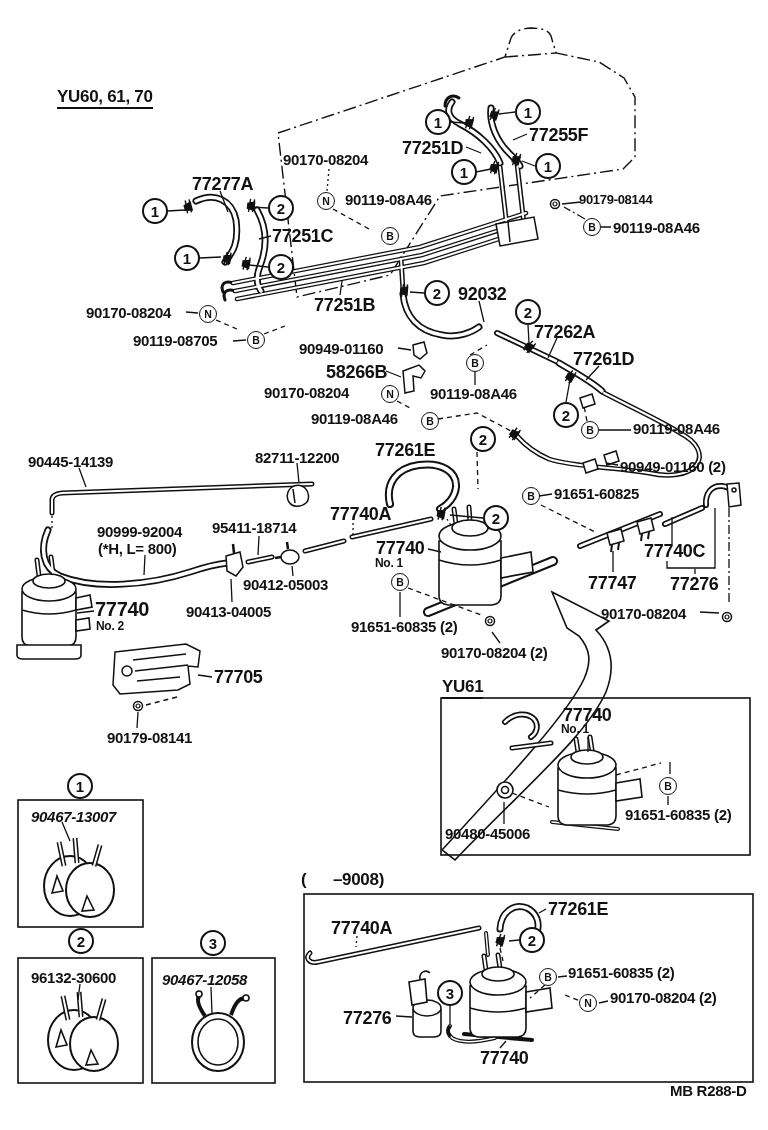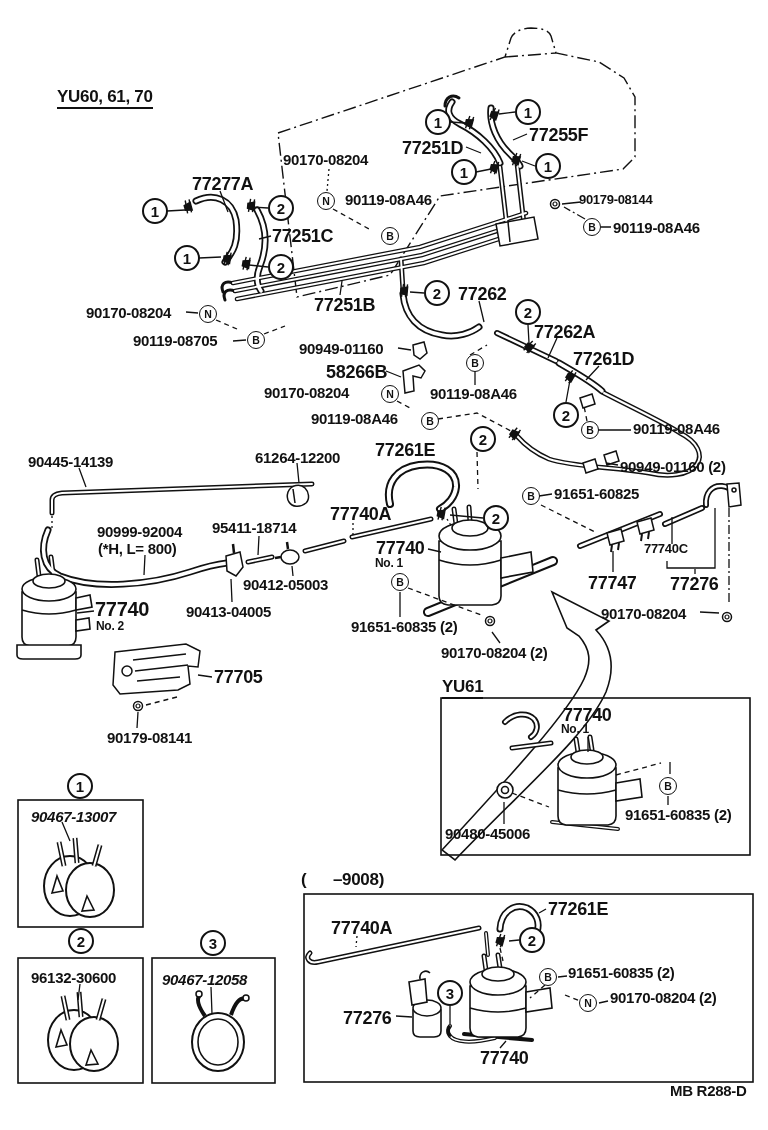--- a/index.html
+++ b/index.html
@@ -306,50 +306,50 @@
       <div class="lbl" style="left: 402px; top: 139px; font-size: 18px;">77251D</div>
       <div class="lbl" style="left: 529px; top: 126px; font-size: 18px;">77255F</div>
       <div class="lbl" style="left: 192px; top: 175px; font-size: 18px;">77277A</div>
       <div class="lbl" style="left: 345px; top: 192px; font-size: 15px;">90119-08A46</div>
       <div class="lbl" style="left: 579px; top: 193px; font-size: 13px; text-align: right;">90179-08144</div>
       <div class="lbl" style="left: 613px; top: 220px; font-size: 15px;">90119-08A46</div>
       <div class="lbl" style="left: 272px; top: 227px; font-size: 18px;">77251C</div>
       <div class="lbl" style="left: 86px; top: 305px; font-size: 15px;">90170-08204</div>
       <div class="lbl" style="left: 133px; top: 333px; font-size: 15px;">90119-08705</div>
       <div class="lbl" style="left: 314px; top: 296px; font-size: 18px;">77251B</div>
-      <div class="lbl" style="left: 458px; top: 285px; font-size: 18px;">77262</div>
+      <div class="lbl" style="left: 458px; top: 285px; font-size: 18px;">92032</div>
       <div class="lbl" style="left: 534px; top: 323px; font-size: 18px;">77262A</div>
       <div class="lbl" style="left: 573px; top: 350px; font-size: 18px;">77261D</div>
       <div class="lbl" style="left: 299px; top: 341px; font-size: 15px;">90949-01160</div>
       <div class="lbl" style="left: 326px; top: 363px; font-size: 18px;">58266B</div>
       <div class="lbl" style="left: 264px; top: 385px; font-size: 15px;">90170-08204</div>
       <div class="lbl" style="left: 430px; top: 386px; font-size: 15px;">90119-08A46</div>
       <div class="lbl" style="left: 311px; top: 411px; font-size: 15px;">90119-08A46</div>
       <div class="lbl" style="left: 633px; top: 421px; font-size: 15px;">90119-08A46</div>
       <div class="lbl" style="left: 375px; top: 441px; font-size: 18px;">77261E</div>
       <div class="lbl" style="left: 620px; top: 459px; font-size: 15px;">90949-01160 (2)</div>
       <div class="lbl" style="left: 554px; top: 486px; font-size: 15px;">91651-60825</div>
       <div class="lbl" style="left: 28px; top: 454px; font-size: 15px;">90445-14139</div>
-      <div class="lbl" style="left: 255px; top: 450px; font-size: 15px;">61264-12200</div>
+      <div class="lbl" style="left: 255px; top: 450px; font-size: 15px;">82711-12200</div>
       <div class="lbl" style="left: 330px; top: 505px; font-size: 18px;">77740A</div>
       <div class="lbl" style="left: 97px; top: 524px; font-size: 15px;">90999-92004</div>
       <div class="lbl" style="left: 98px; top: 541px; font-size: 15px;">(*H, L= 800)</div>
       <div class="lbl" style="left: 212px; top: 520px; font-size: 15px;">95411-18714</div>
       <div class="lbl" style="left: 376px; top: 539px; font-size: 18px;">77740</div>
       <div class="lbl" style="left: 375px; top: 557px; font-size: 12px;">No. 1</div>
       <div class="lbl" style="left: 243px; top: 577px; font-size: 15px;">90412-05003</div>
       <div class="lbl" style="left: 186px; top: 604px; font-size: 15px;">90413-04005</div>
       <div class="lbl" style="left: 95px; top: 599px; font-size: 20px;">77740</div>
       <div class="lbl" style="left: 96px; top: 620px; font-size: 12px;">No. 2</div>
       <div class="lbl" style="left: 214px; top: 668px; font-size: 18px;">77705</div>
       <div class="lbl" style="left: 91px; top: 730px; font-size: 15px; margin-left: 16px;">90179-08141</div>
       <div class="lbl" style="left: 351px; top: 619px; font-size: 15px;">91651-60835 (2)</div>
       <div class="lbl" style="left: 441px; top: 645px; font-size: 15px;">90170-08204 (2)</div>
       <div class="lbl" style="left: 588px; top: 574px; font-size: 18px;">77747</div>
-      <div class="lbl" style="left: 644px; top: 542px; font-size: 13px;">77740C</div>
+      <div class="lbl" style="left: 644px; top: 542px; font-size: 18px;">77740C</div>
       <div class="lbl" style="left: 670px; top: 575px; font-size: 18px;">77276</div>
       <div class="lbl" style="left: 601px; top: 606px; font-size: 15px;">90170-08204</div>
       <div class="lbl" style="left: 563px; top: 706px; font-size: 18px;">77740</div>
       <div class="lbl" style="left: 561px; top: 723px; font-size: 12px;">No. 1</div>
       <div class="lbl" style="left: 445px; top: 826px; font-size: 15px;">90480-45006</div>
       <div class="lbl" style="left: 625px; top: 807px; font-size: 15px;">91651-60835 (2)</div>
       <div class="lbl" style="left: 31px; top: 809px; font-size: 15px; font-style: italic;">90467-13007</div>
       <div class="lbl" style="left: 31px; top: 970px; font-size: 15px;">96132-30600</div>
       <div class="lbl" style="left: 162px; top: 972px; font-size: 15px; font-style: italic;">90467-12058</div>
       <div class="lbl" style="left: 548px; top: 900px; font-size: 18px;">77261E</div>

